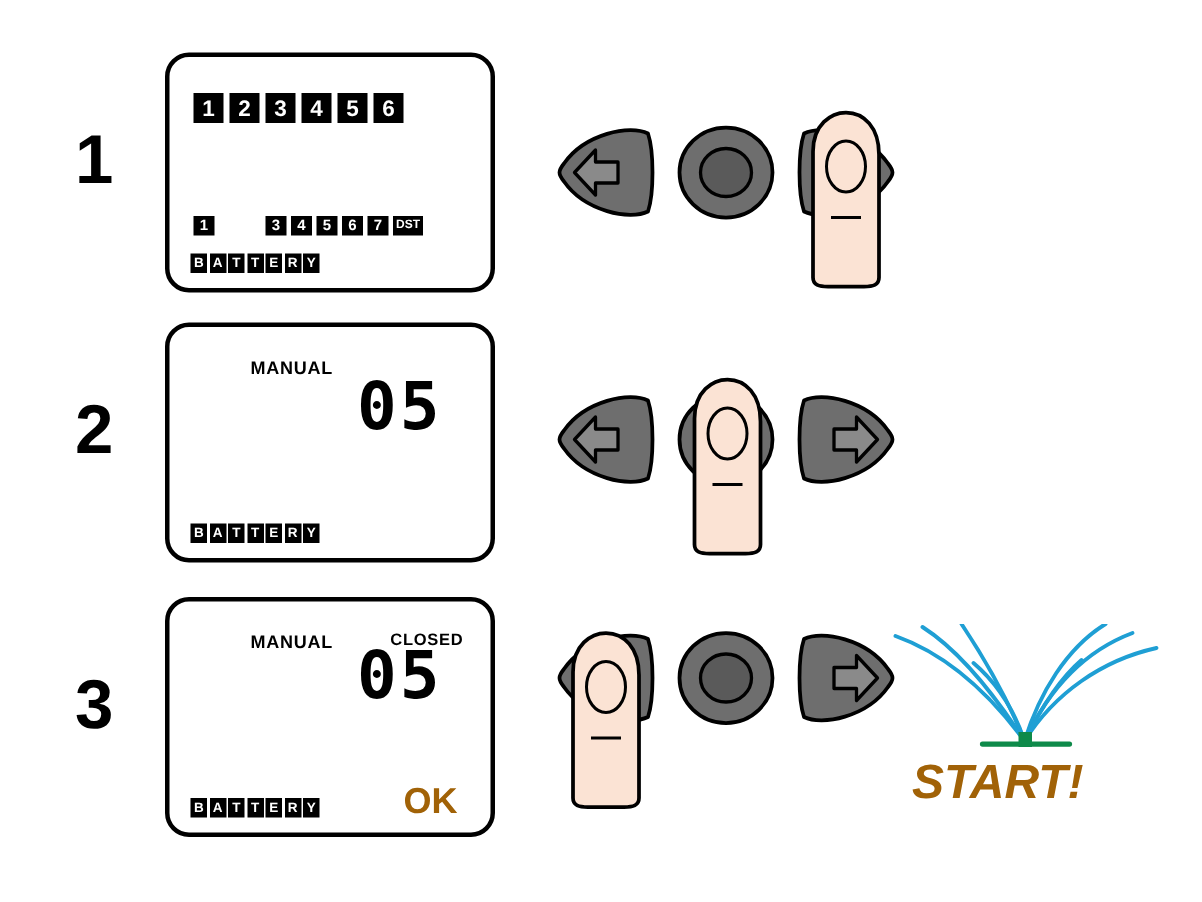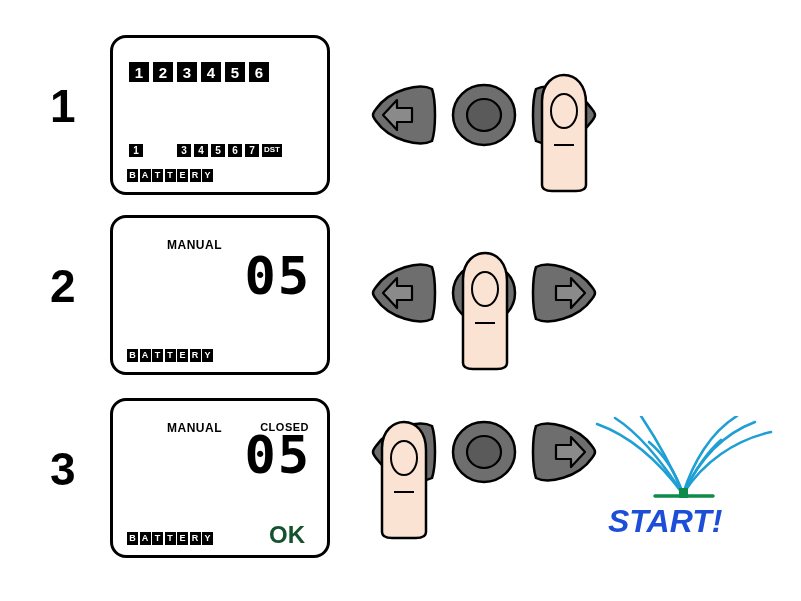--- a/index.html
+++ b/index.html
@@ -115,36 +115,36 @@
     padding-left: 39px;
   }
   .closed-label {
     right: 18px;
     top: 20px;
     font-size: 11px;
     text-align: center;
   }
   .lcd-digits {
     position: absolute;
-    right: 16px;
+    right: 32px;
     top: 32px;
-    font-size: 52px;
+    font-size: 44px;
     font-weight: bold;
     font-family: "DejaVu Sans Mono", monospace;
     letter-spacing: 2px;
     color: #000;
     line-height: 1;
   }
   .ok-label {
     position: absolute;
     right: 22px;
     bottom: 6px;
     font-size: 24px;
     font-weight: bold;
-    color: #14532d;
+    color: #a16207;
   }
 
   
   .btn {
     position: absolute;
     width: 68px;
     height: 64px;
   }
   .btn svg { display: block; }
 
@@ -168,21 +168,21 @@
     width: 180px;
     height: 90px;
   }
   .start-text {
     position: absolute;
     left: 608px;
     top: 105px;
     font-size: 32px;
     font-style: italic;
     font-weight: bold;
-    color: #1d4ed8;
+    color: #a16207;
     font-family: "Liberation Sans", sans-serif;
   }
 </style>
 </head>
 <body>
 
 <div class="step step1">
 
   <div class="step-number">1</div>
 

